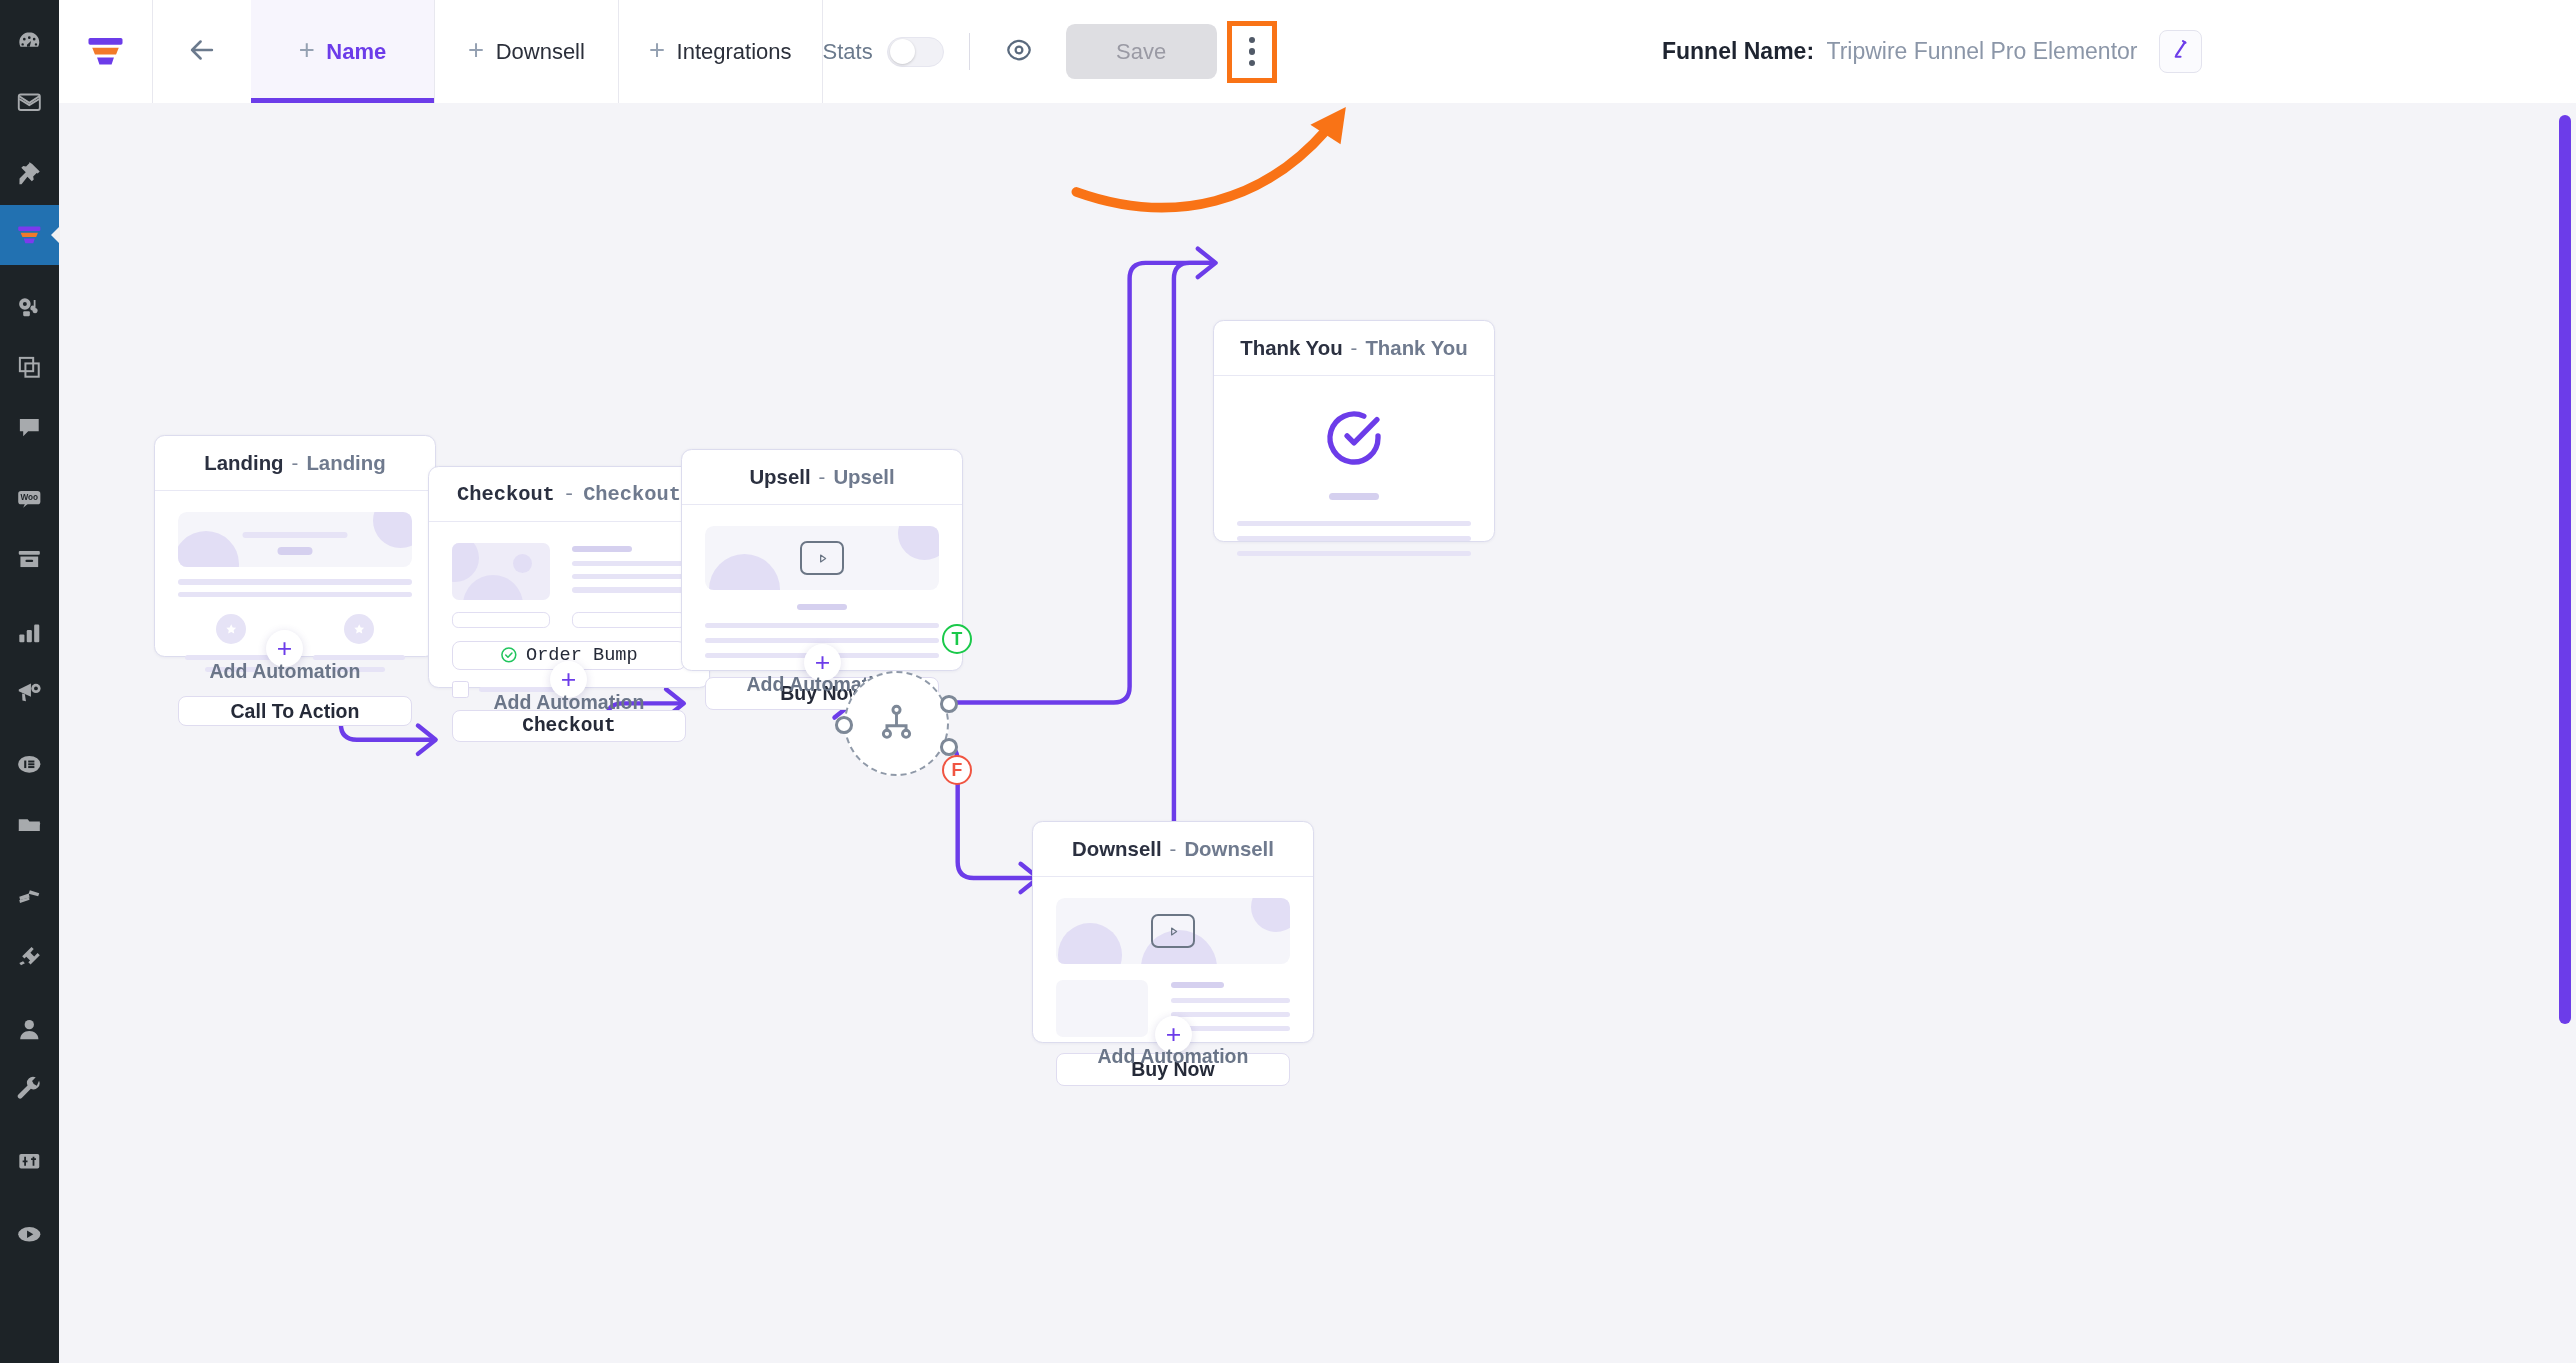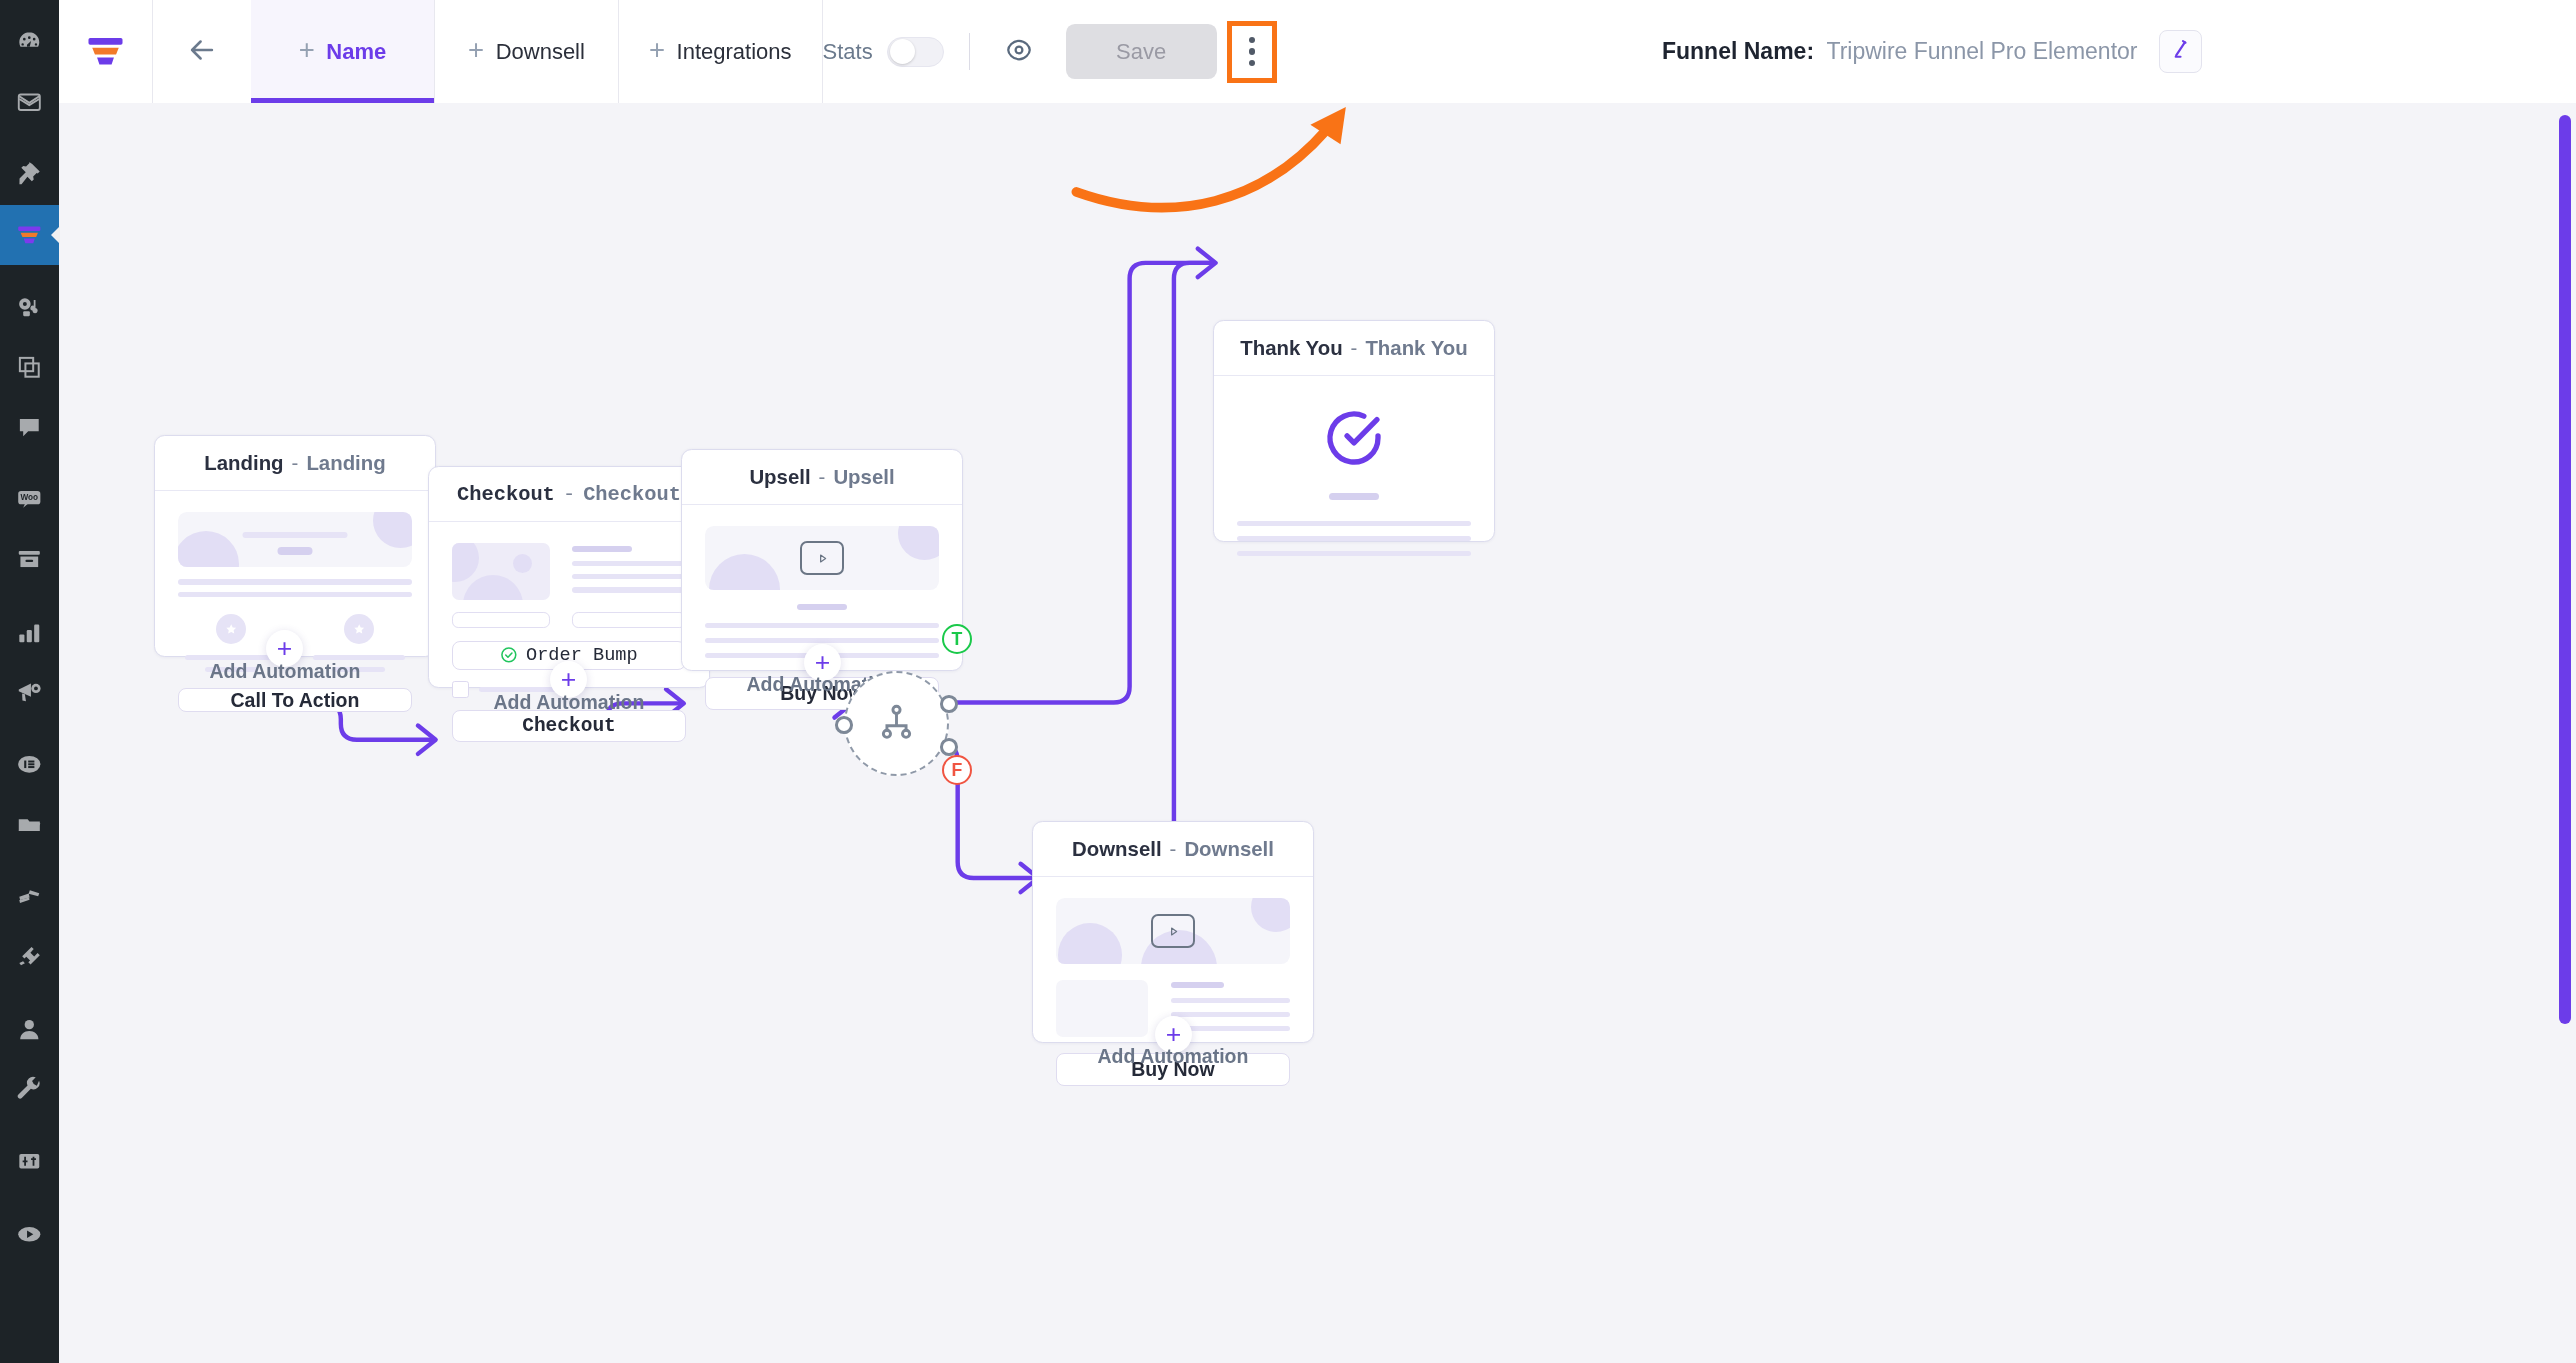--- a/index.html
+++ b/index.html
@@ -526,21 +526,21 @@
         <div style="flex:1;display:flex;flex-direction:column;align-items:center;">
           <div class="feat-circ">
             <svg width="12.4" height="12.4" viewBox="0 0 24 24" fill="#fff">
                 <path d="M12 2.5l2.9 6 6.6.9-4.8 4.6 1.2 6.5L12 17.4 6.1 20.5l1.2-6.5L2.5 9.4l6.6-.9z"></path>
               </svg>
           </div>
           <div class="bar" style="margin-top:10.6px;width:92px;height:5.3px;"></div>
           <div class="bar" style="margin-top:7px;width:53px;height:5.3px;"></div>
         </div>
       </div>
-      <div class="wf-btn" style="margin-top:16px;height:24px;">
+      <div class="wf-btn" style="margin-top:24px;height:30px;">
         <span>Call To Action</span>
       </div>
     </div>
   </div>
   <div class="add-auto-btn" style="left:207px; top:527px;">
     <span>+</span>
   </div>
   <div class="add-auto-label" style="left:85px; top:557px; width:282px;">Add Automation</div>
 
   <div class="step" style="left:369px; top:363px; width:282px; height:222px;font-family:Liberation Mono, monospace;">

